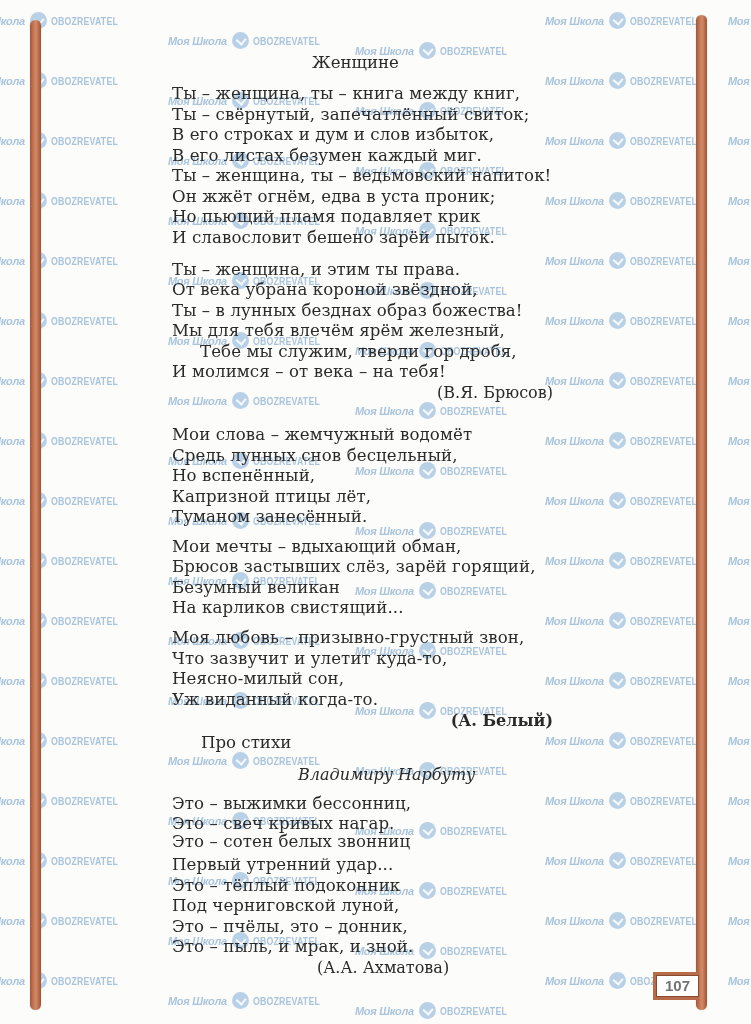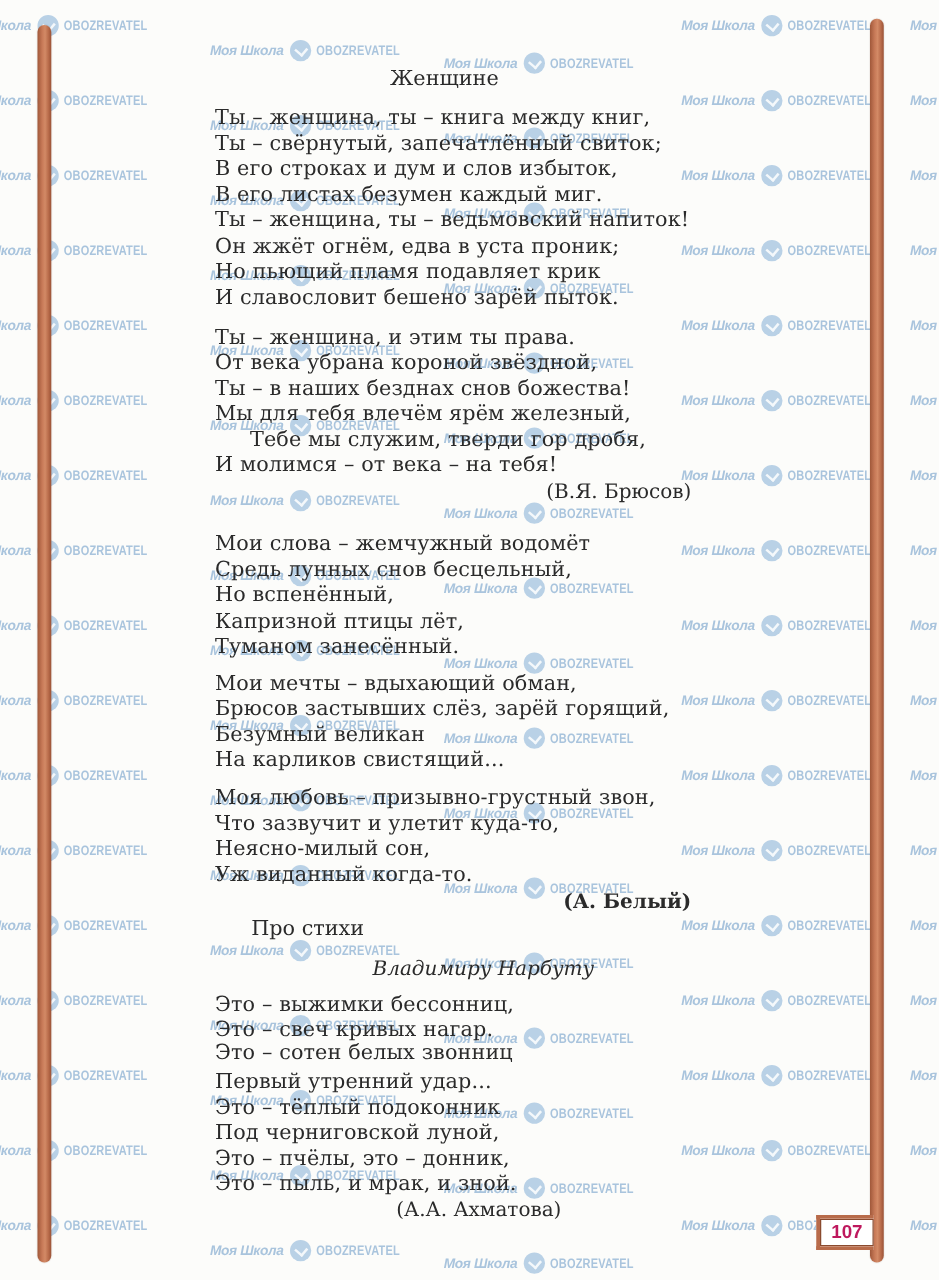--- a/index.html
+++ b/index.html
@@ -39,21 +39,21 @@
     position:absolute; left:172px; font-size:16.6px; line-height:20px; white-space:nowrap;
     letter-spacing:0.1px;
   }
   .title { position:absolute; left:0; width:711px; text-align:center; font-size:16.6px; }
   .sig { position:absolute; font-size:16px; white-space:nowrap; }
   .ital { font-style:italic; }
   .pagebox {
     position:absolute; left:653px; top:972px; width:43px; height:22px;
     border:3px solid #b86b4a; border-right:none; background:#fff;
     font-family:"Liberation Sans", sans-serif; font-weight:bold; font-size:15px;
-    text-align:center; line-height:22px; color:#be185d;
+    text-align:center; line-height:22px; color:#737373;
     box-shadow:inset 0 0 0 1px #8a4a2e;
   }
 </style>
 </head>
 <body>
 
 <div id="wm-layer">
     <div class="wm" style="left: -34px; top: 10px;"><span class="ms">Моя Школа</span><span class="ic"></span><span class="ob">OBOZREVATEL</span></div>
     <div class="wm" style="left: -34px; top: 70px;"><span class="ms">Моя Школа</span><span class="ic"></span><span class="ob">OBOZREVATEL</span></div>
     <div class="wm" style="left: -34px; top: 130px;"><span class="ms">Моя Школа</span><span class="ic"></span><span class="ob">OBOZREVATEL</span></div>
@@ -153,21 +153,21 @@
   <div class="line" style="top:146px;">В его листах безумен каждый миг.</div>
   <div class="line" style="top:166px;">Ты – женщина, ты – ведьмовский напиток!</div>
   <div class="line" style="top:187px;">Он жжёт огнём, едва в уста проник;</div>
   <div class="line" style="top:207px;">Но пьющий пламя подавляет крик</div>
   <div class="line" style="top:228px;">И славословит бешено зарёй пыток.</div>
 </div>
 
 <div>
   <div class="line" style="top:260px;">Ты – женщина, и этим ты права.</div>
   <div class="line" style="top:280px;">От века убрана короной звёздной,</div>
-  <div class="line" style="top:301px;">Ты – в наших безднах снов божества!</div>
+  <div class="line" style="top:301px;">Ты – в лунных безднах образ божества!</div>
   <div class="line" style="top:321px;">Мы для тебя влечём ярём железный,</div>
   <div class="line" style="top:342px;margin-left:28px;">Тебе мы служим, тверди гор дробя,</div>
   <div class="line" style="top:362px;">И молимся – от века – на тебя!</div>
 </div>
 <div class="sig" style="top:383px; right:198px;">(В.Я. Брюсов)</div>
 
 <div>
   <div class="line" style="top:425px;">Мои слова – жемчужный водомёт</div>
   <div class="line" style="top:446px;">Средь лунных снов бесцельный,</div>
   <div class="line" style="top:466px;">Но вспенённый,</div>

